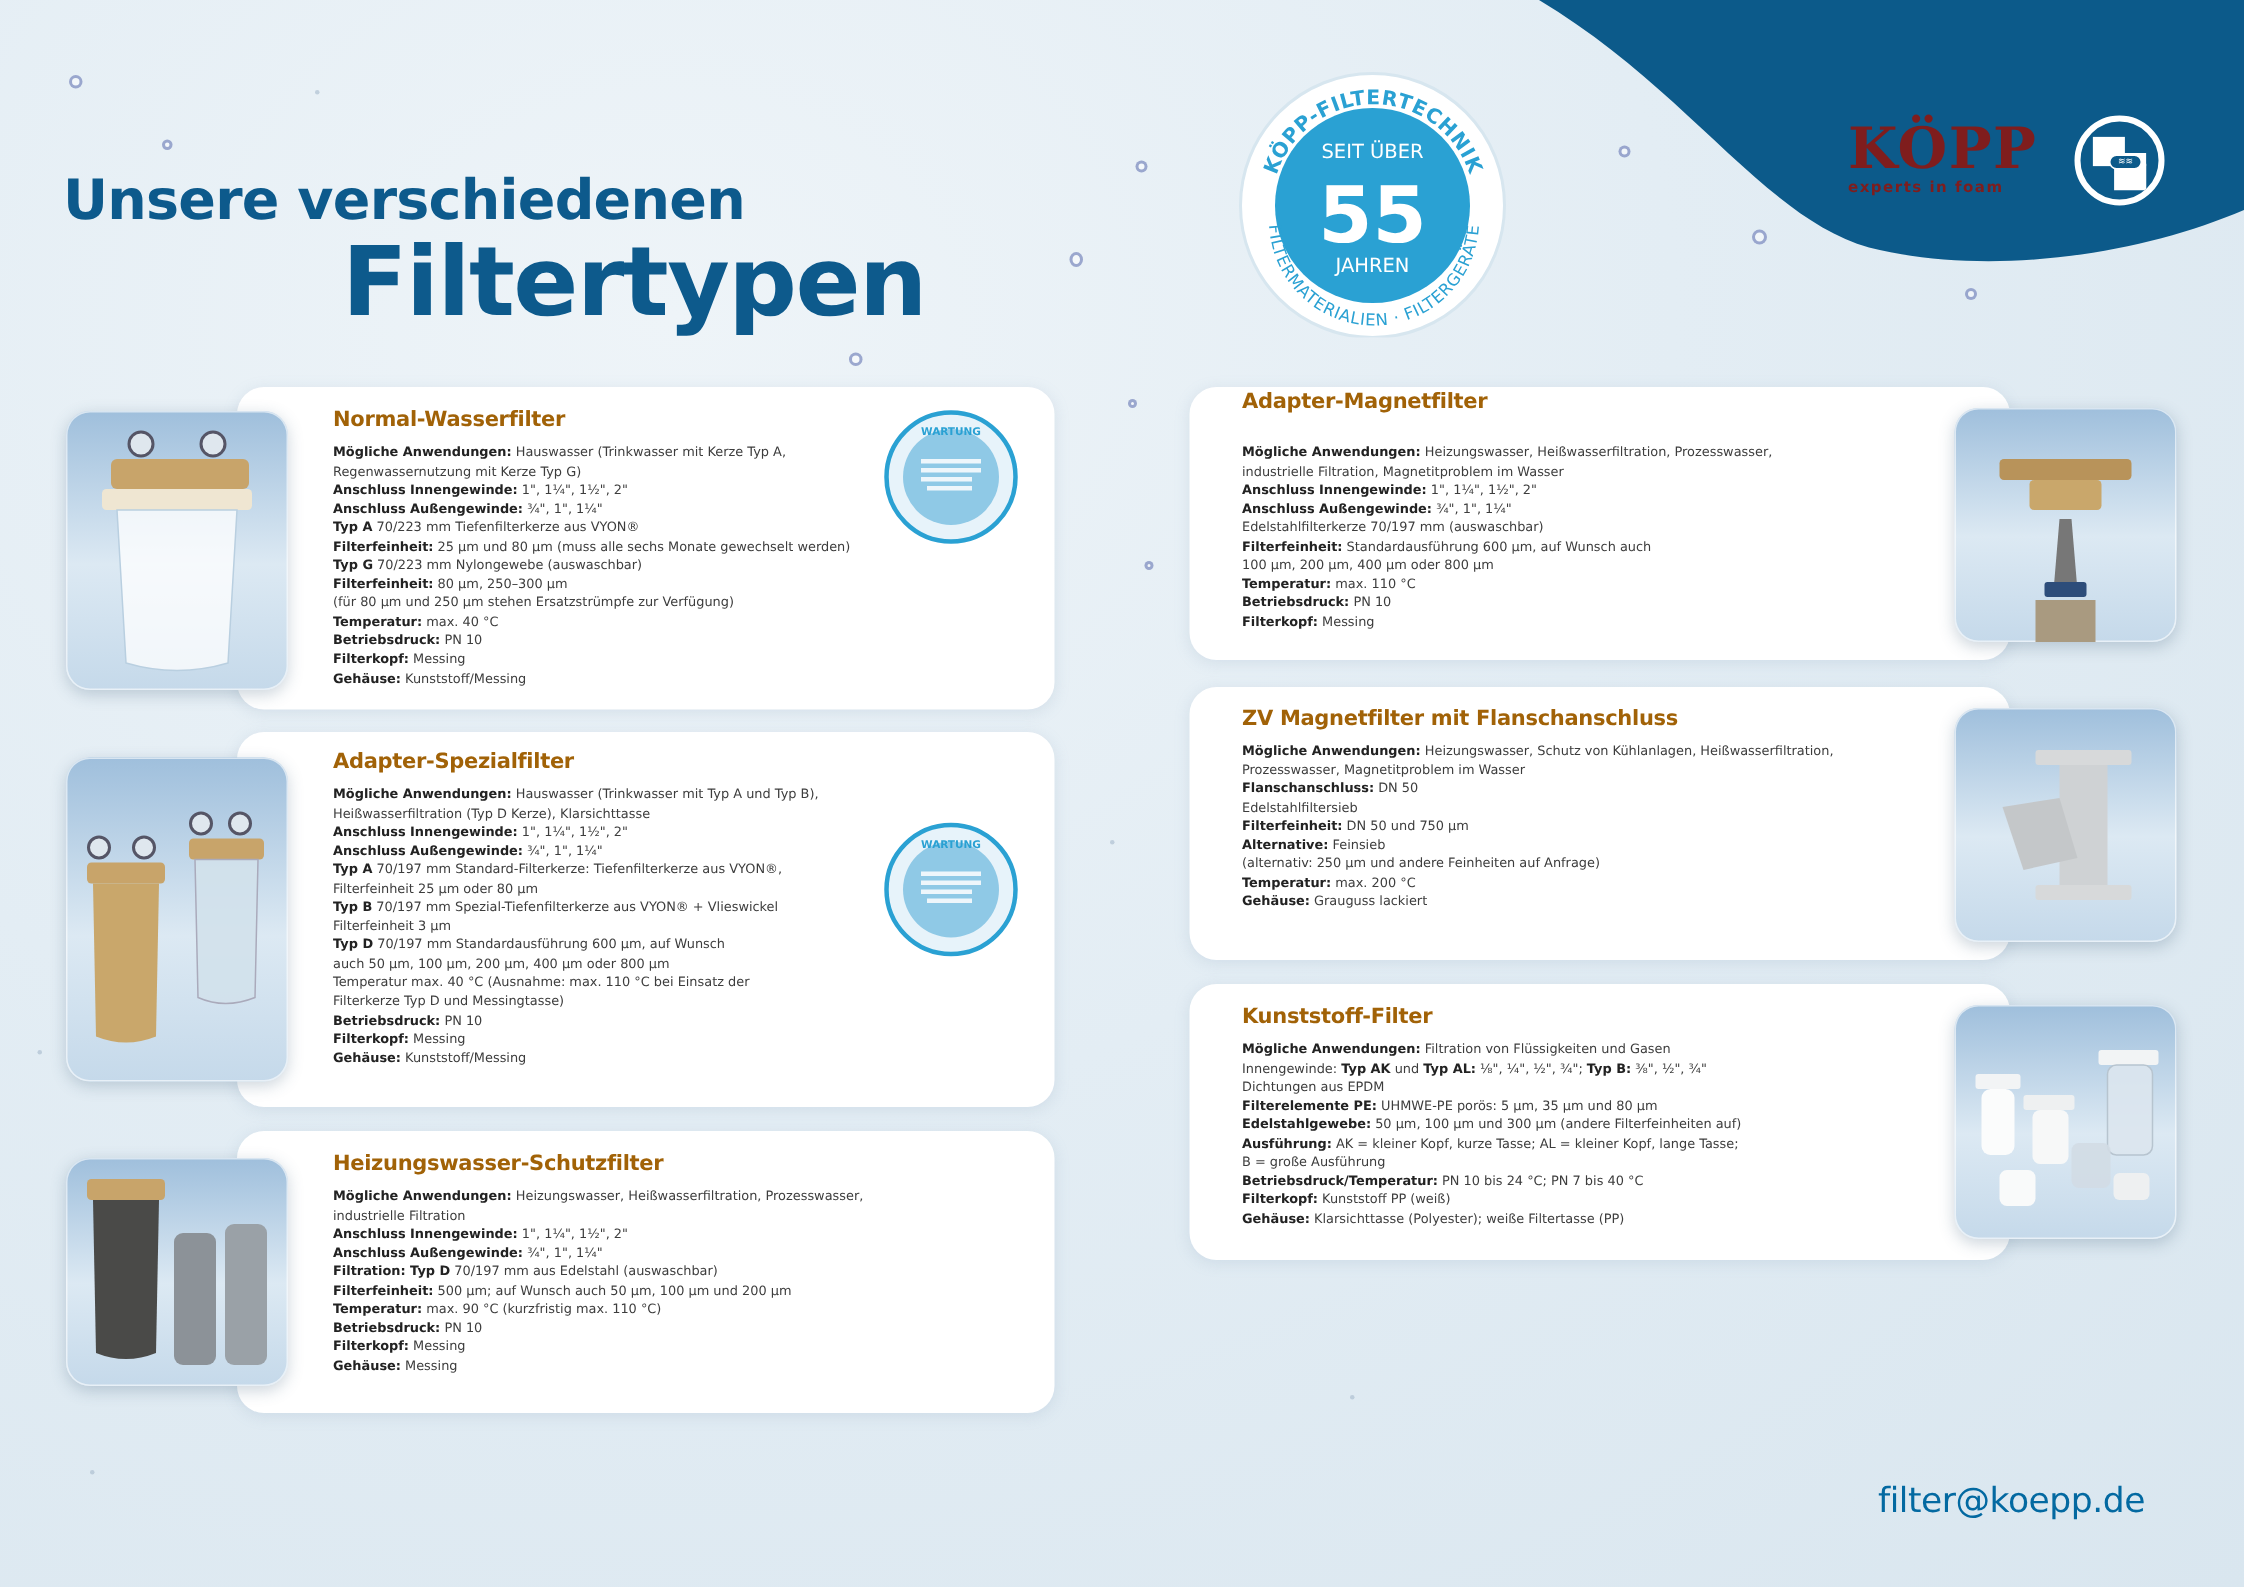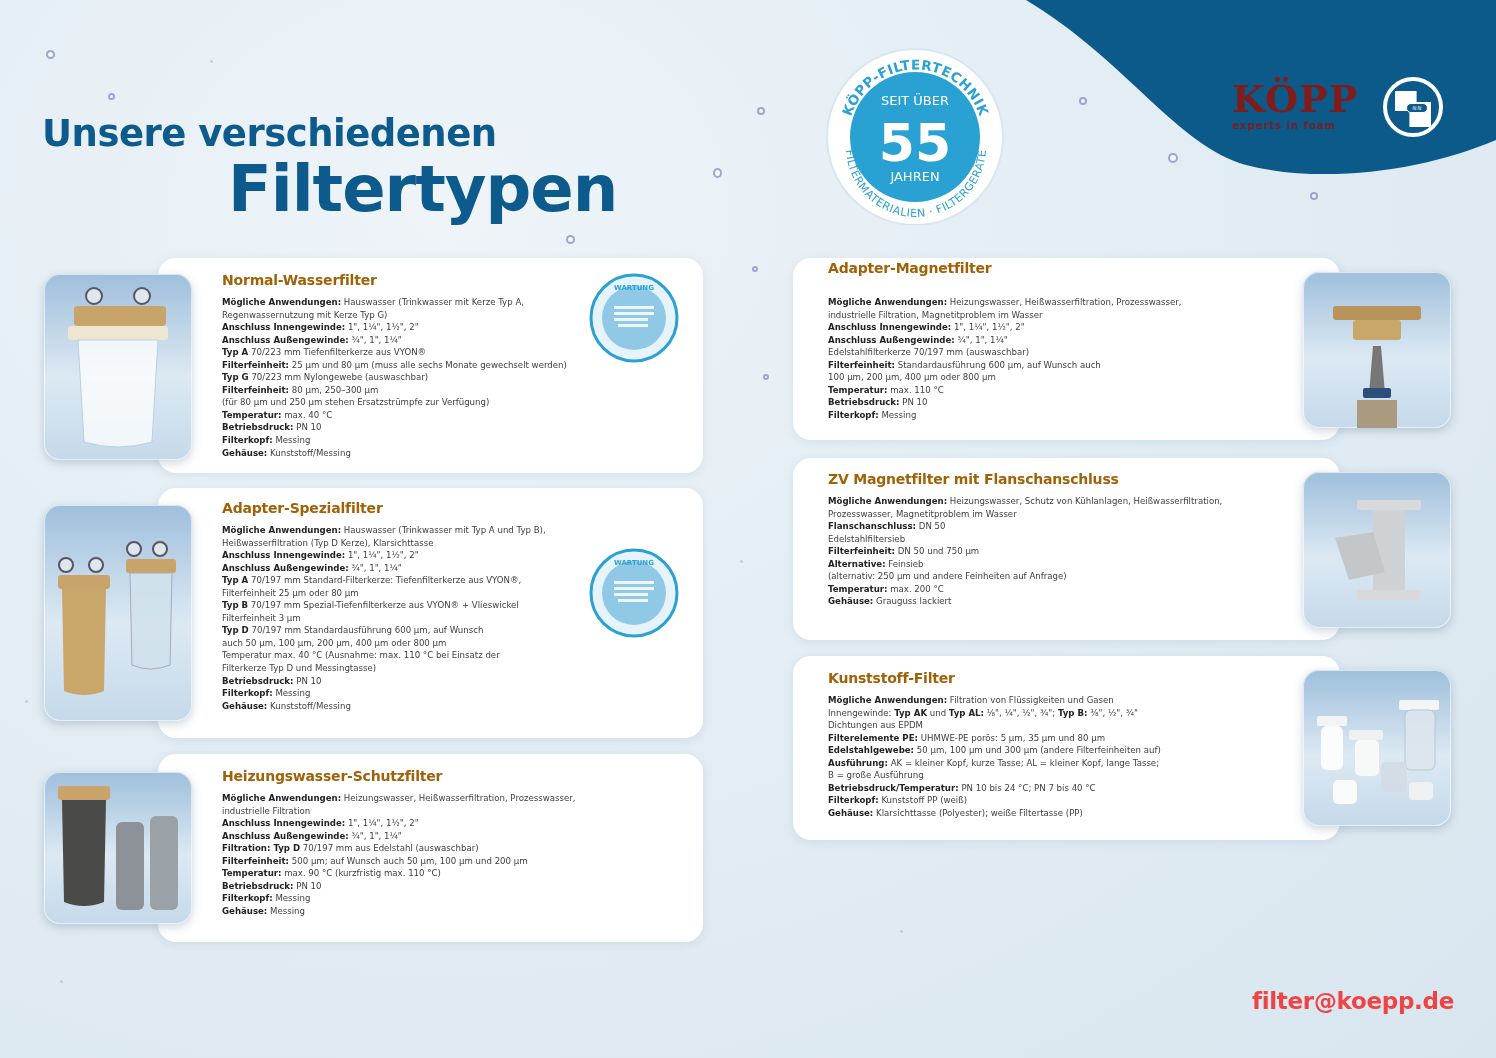--- a/index.html
+++ b/index.html
@@ -61,22 +61,22 @@
   .card-body b { color: #222; }
   .line { white-space: nowrap; }
 
   .photo {
     position: absolute; border-radius: 16px; overflow: hidden;
     background: linear-gradient(180deg, #9fbfdc 0%, #dce9f3 55%, #c5d9ea 100%);
     box-shadow: 0 3px 10px rgba(60,90,120,0.25), inset 0 0 0 1px rgba(255,255,255,0.6);
   }
   .wartung { position: absolute; width: 108px; height: 96px; }
   .email {
-    position: absolute; left: 1252px; top: 988px; font-weight: bold;
-    font-size: 23px; color: #ef4444; letter-spacing: -0.3px;
+    position: absolute; left: 1252px; top: 988px; font-weight: normal;
+    font-size: 23px; color: #0369a1; letter-spacing: -0.3px;
   }
 </style>
 </head>
 <body>
 
 <div class="bubble" style="left:46px;top:50px;width:9px;height:9px"></div>
 <div class="bubble" style="left:108px;top:93px;width:7px;height:7px"></div>
 <div class="bubble" style="left:566px;top:235px;width:9px;height:9px"></div>
 <div class="bubble" style="left:713px;top:168px;width:9px;height:10px"></div>
 <div class="bubble" style="left:757px;top:107px;width:8px;height:8px"></div>

